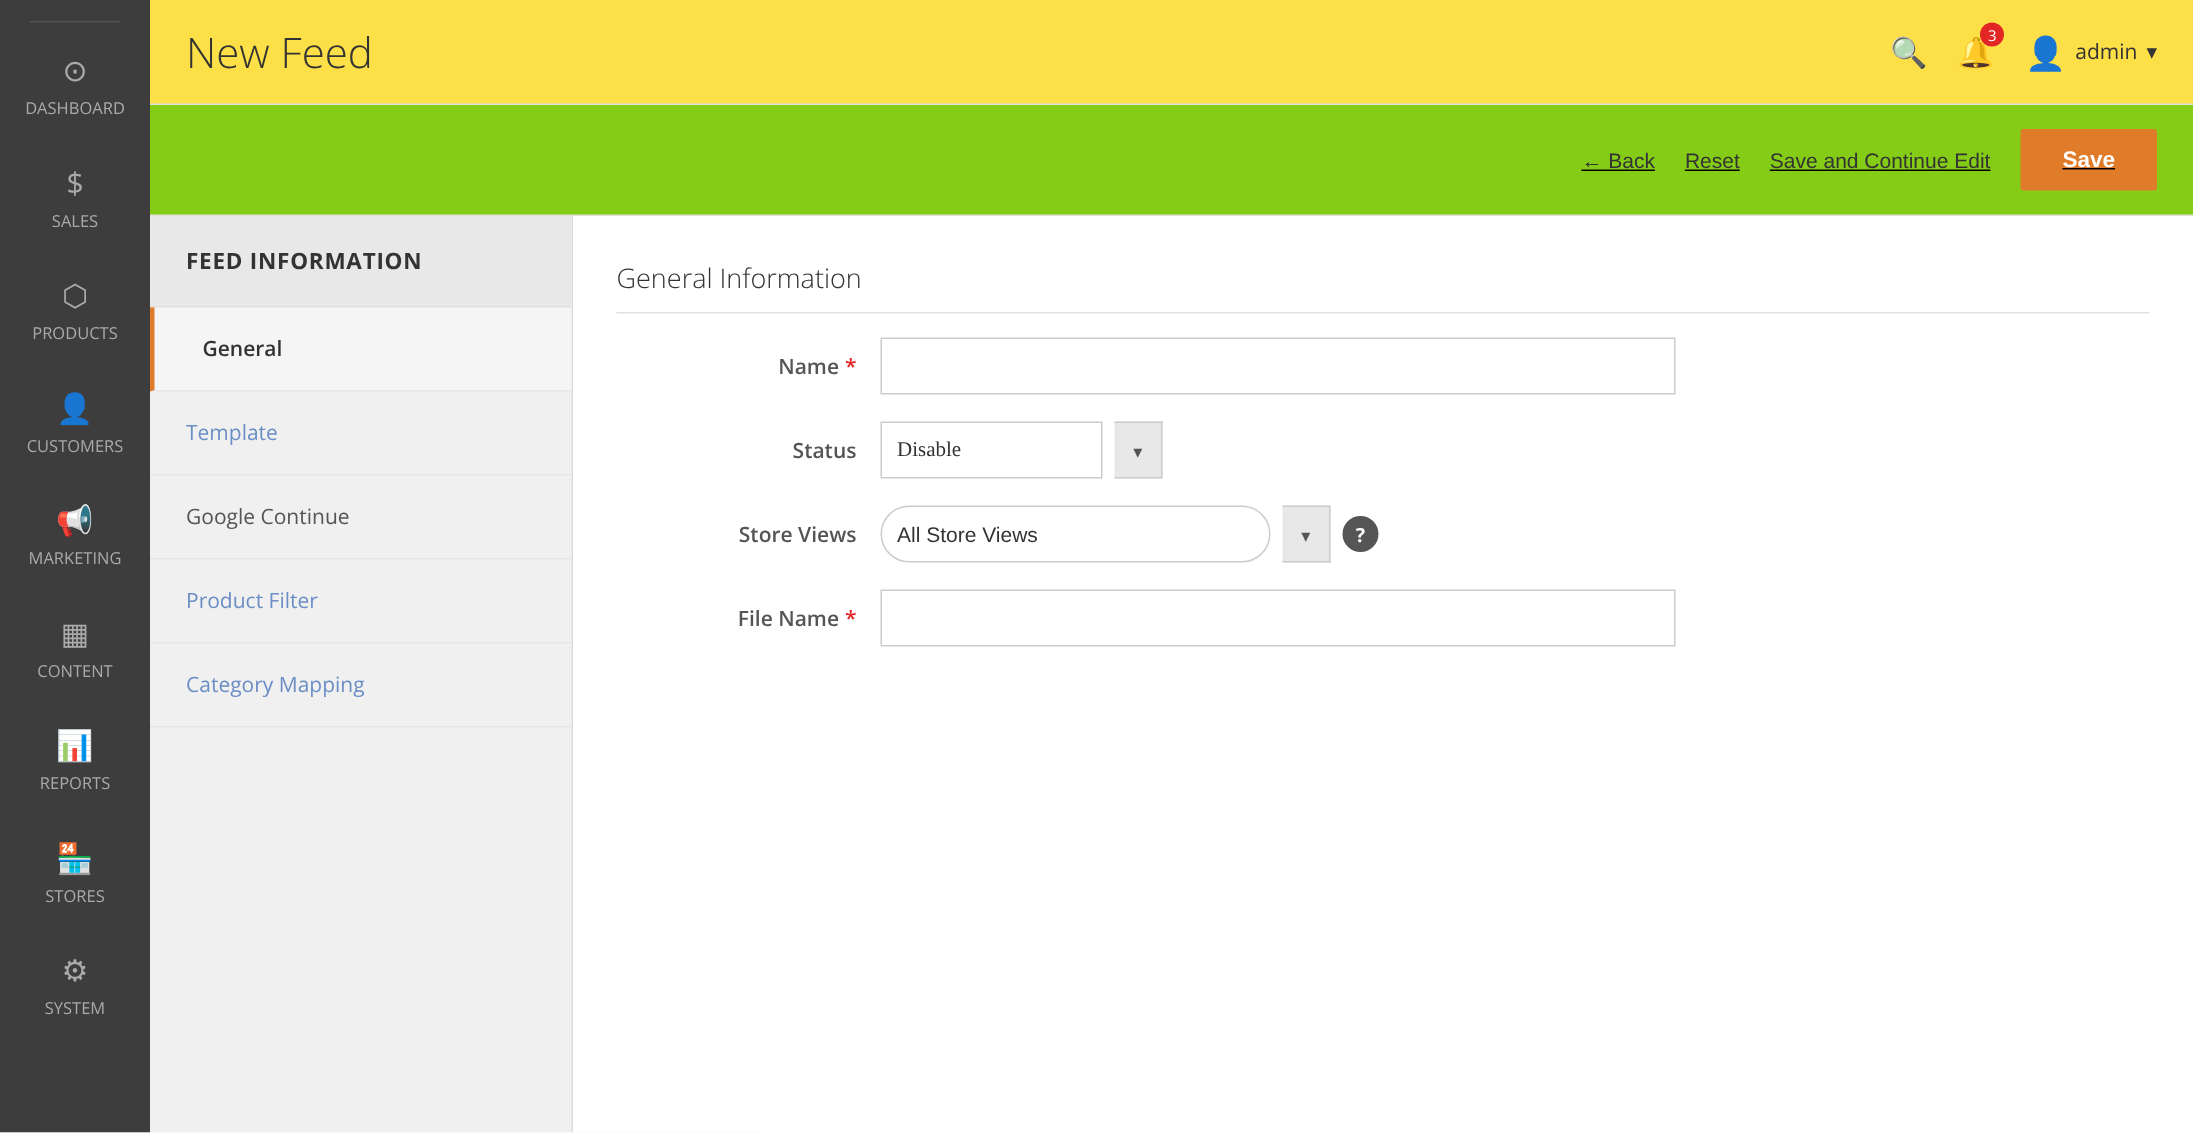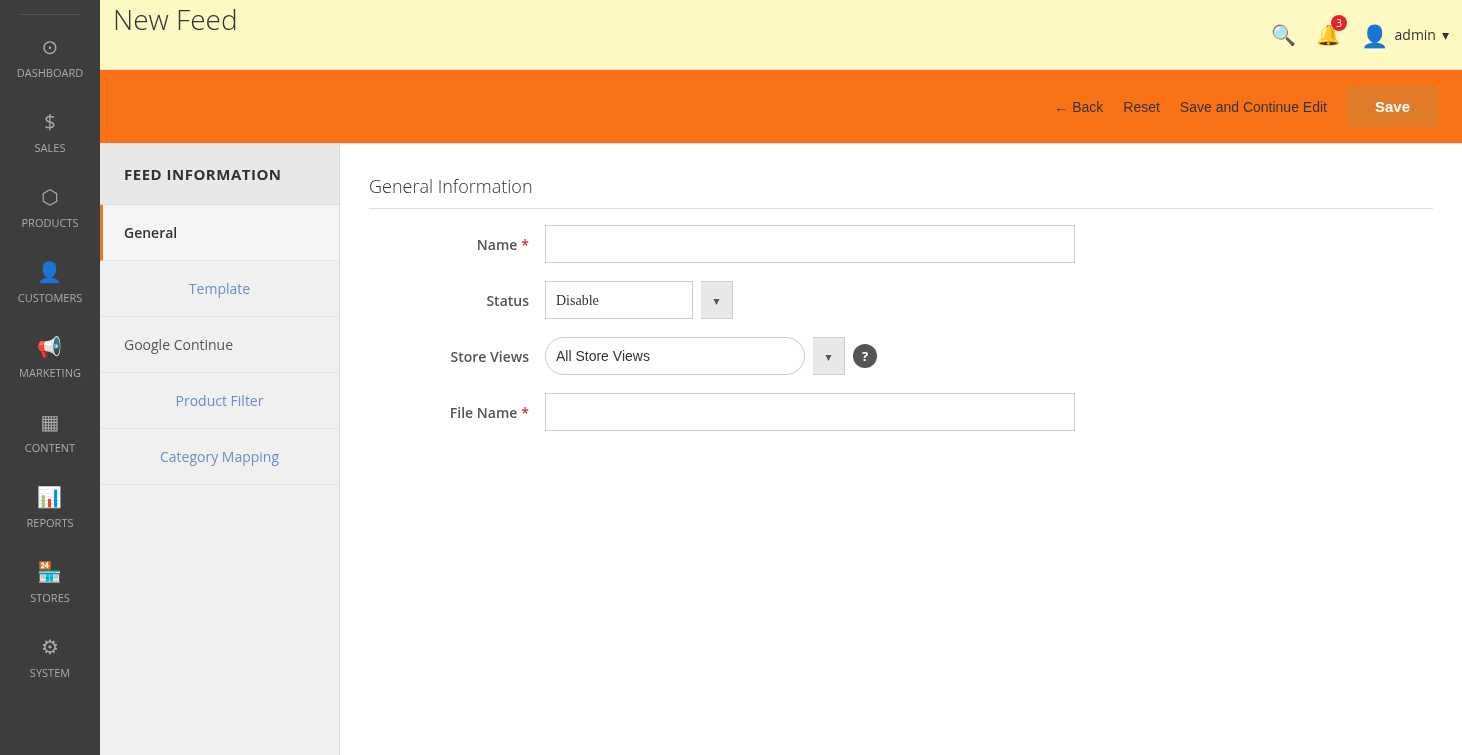--- a/index.html
+++ b/index.html
@@ -34,25 +34,26 @@
     
     .main {
       flex: 1;
       display: flex;
       flex-direction: column;
       overflow: hidden;
     }
 
     
     .top-header {
-      background: #fef9c3;
+      background: #fde047;
       height: 70px;
       display: flex;
+      align-items: center;
       justify-content: space-between;
-      padding: 0 13px;
+      padding: 0 24px;
       border-bottom: 1px solid #e0e0e0;
       flex-shrink: 0;
     }
     .page-title {
       font-size: 28px;
       font-weight: 300;
       color: #333;
     }
     .header-actions {
       display: flex;
@@ -84,28 +85,29 @@
       align-items: center;
       gap: 6px;
       cursor: pointer;
       color: #333;
       font-size: 14px;
     }
     .admin-avatar { font-size: 22px; color: #666; }
 
     
     .action-bar {
-      background: #f97316;
+      background: #84cc16;
       padding: 16px 24px;
       display: flex;
       align-items: center;
       justify-content: flex-end;
       gap: 20px;
       border-bottom: 1px solid #e0e0e0;
       flex-shrink: 0;
+      text-decoration: underline;
     }
     .btn-back {
       background: none;
       border: none;
       cursor: pointer;
       font-size: 14px;
       color: #333;
       display: flex;
       align-items: center;
       gap: 6px;
@@ -137,21 +139,21 @@
 
     
     .content-area {
       display: flex;
       flex: 1;
       overflow: hidden;
     }
 
     
     .left-panel {
-      width: 240px;
+      width: 282px;
       background: #f0f0f0;
       border-right: 1px solid #ddd;
       flex-shrink: 0;
       overflow-y: auto;
     }
     .feed-info-header {
       background: #e8e8e8;
       padding: 20px 24px;
       font-size: 15px;
       font-weight: 700;
@@ -166,23 +168,23 @@
       cursor: pointer;
       border-bottom: 1px solid #e5e5e5;
       color: #555;
       position: relative;
     }
     .left-nav-item.active {
       color: #333;
       font-weight: 600;
       background: #f5f5f5;
       border-left: 3px solid #e07b2a;
-      padding-left: 21px;
-    }
-    .left-nav-item.link-style { color: #6b8ec5; text-align: center; }
+      padding-left: 32px;
+    }
+    .left-nav-item.link-style { color: #6b8ec5; }
 
     
     .form-area {
       flex: 1;
       background: #fff;
       overflow-y: auto;
       padding: 30px 29px;
     }
     .section-title {
       font-size: 18px;

